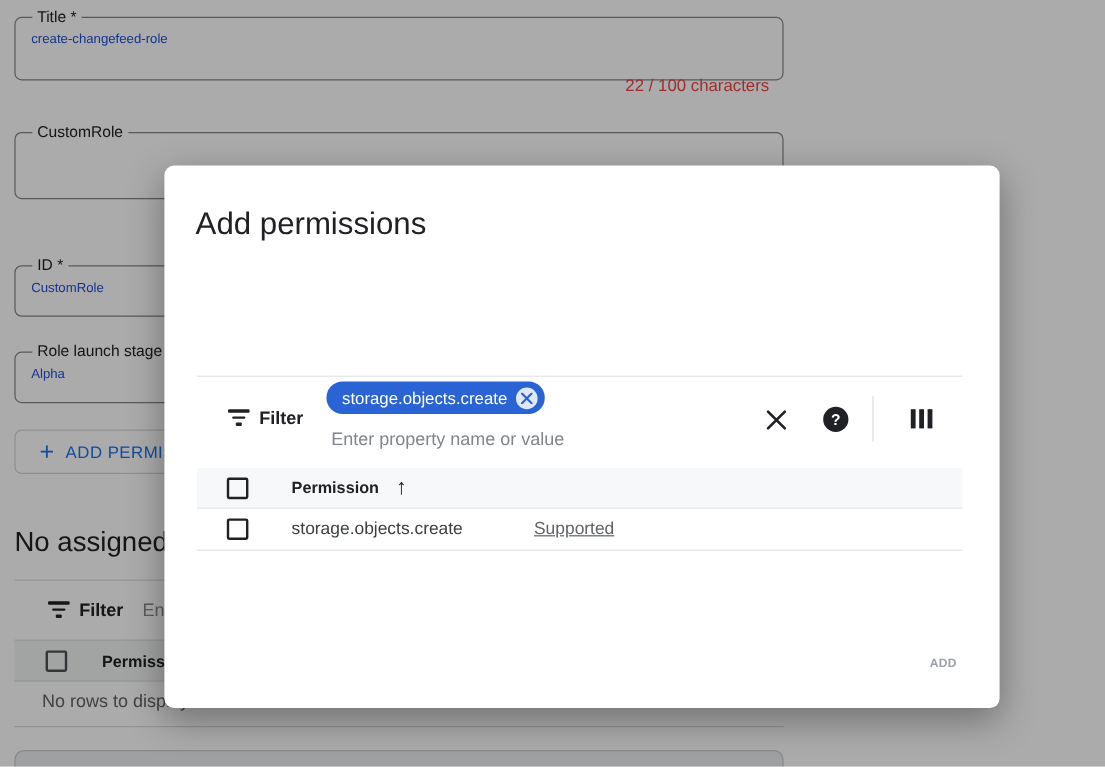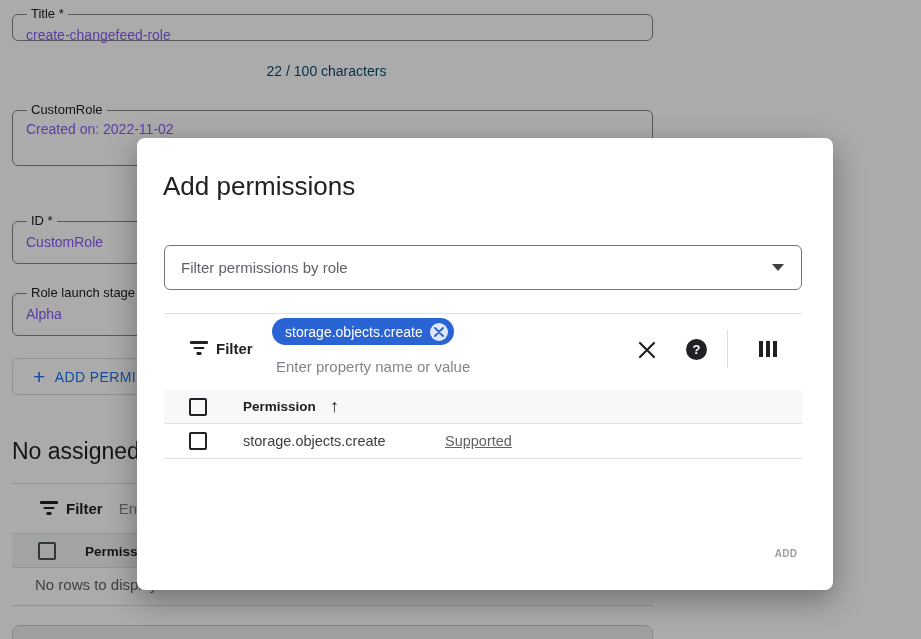--- a/index.html
+++ b/index.html
@@ -4,27 +4,27 @@
 <style>
   * { margin:0; padding:0; box-sizing:border-box; }
   html,body { width:921px; height:639px; }
   body { font-family:"Liberation Sans","DejaVu Sans",sans-serif; background:#fff; }
   .stage { position:relative; width:921px; height:639px; overflow:hidden; background:#fff; }
 
   
   .bg { position:absolute; inset:0; z-index:1; }
   .field { position:absolute; left:12px; width:641px; border:1px solid #80868b; border-radius:6px; background:#fff; }
   .field .flabel { position:absolute; top:-9px; left:14px; background:#fff; padding:0 4px; font-size:13px; font-weight:500; color:#202124; line-height:16px; }
-  .field .fvalue { padding:12px 13px 0 13px; font-size:14px; color:#8b5cf6; white-space:nowrap; overflow:hidden; }
-  #f-title { top:14px; height:27px; }
+  .field .fvalue { padding:12px 13px 0 13px; font-size:11px; color:#1d4ed8; white-space:nowrap; overflow:hidden; }
+  #f-title { top:14px; height:53px; }
   #f-desc  { top:110px; height:56px; }
   #f-desc .fvalue { padding-top:10px; }
   #f-id    { top:221px; height:43px; }
   #f-stage { top:293px; height:43px; }
-  .counter { position:absolute; left:12px; top:63px; width:629px; text-align:center; font-size:14px; color:#0c4a6e; }
+  .counter { position:absolute; left:12px; top:63px; width:629px; text-align:right; font-size:14px; color:#ef4444; }
   .addperm-btn { position:absolute; left:12px; top:358px; height:37px; width:214px; background:#fff; border:1px solid #d7d7d7; border-radius:6px; display:flex; align-items:center; padding-left:20px; gap:9px; color:#1a73e8; font-size:14px; font-weight:500; letter-spacing:.4px; }
   .addperm-btn .plus { font-size:21px; font-weight:400; line-height:1; }
   .bg-heading { position:absolute; left:12px; top:438px; font-size:23px; font-weight:500; color:#202124; white-space:nowrap; }
   .hr { position:absolute; left:12px; width:641px; border-top:1px solid #dcdcdc; }
   #hr1 { top:483px; } #hr2 { top:605px; }
   .bg-filter { position:absolute; left:40px; top:498px; height:20px; display:flex; align-items:center; }
   .funnel { position:relative; width:18px; height:14px; }
   .funnel i { position:absolute; left:50%; transform:translateX(-50%); height:2.5px; background:#202124; border-radius:1px; display:block; }
   .funnel i:nth-child(1){ top:0; width:18px; } .funnel i:nth-child(2){ top:5.5px; width:11px; } .funnel i:nth-child(3){ top:11px; width:5px; }
   .bg-filter .flt { margin-left:8px; font-size:15px; font-weight:600; color:#202124; }
@@ -80,21 +80,20 @@
   <div class="bg">
 
     <div class="field" id="f-title">
       <span class="flabel">Title *</span>
       <div class="fvalue">create-changefeed-role</div>
     </div>
     <div class="counter">22 / 100 characters</div>
 
     <div class="field" id="f-desc">
       <span class="flabel">CustomRole</span>
-      <div class="fvalue">Created on: 2022-11-02</div>
     </div>
 
     <div class="field" id="f-id">
       <span class="flabel">ID *</span>
       <div class="fvalue">CustomRole</div>
     </div>
 
     <div class="field" id="f-stage">
       <span class="flabel">Role launch stage</span>
       <div class="fvalue">Alpha</div>
@@ -127,24 +126,20 @@
 
     <div class="hr" id="hr2"></div>
     <div class="bg-panel"></div>
   </div>
 
   <div class="scrim"></div>
 
   <div class="modal">
     <div class="m-title">Add permissions</div>
 
-    <div class="m-select">
-      <span>Filter permissions by role</span>
-      <span class="caret"></span>
-    </div>
 
     <div class="m-divtop"></div>
 
     <span class="funnel m-funnel">
         <i></i>
         <i></i>
         <i></i>
       </span>
     <span class="m-fltlabel">Filter</span>
 

